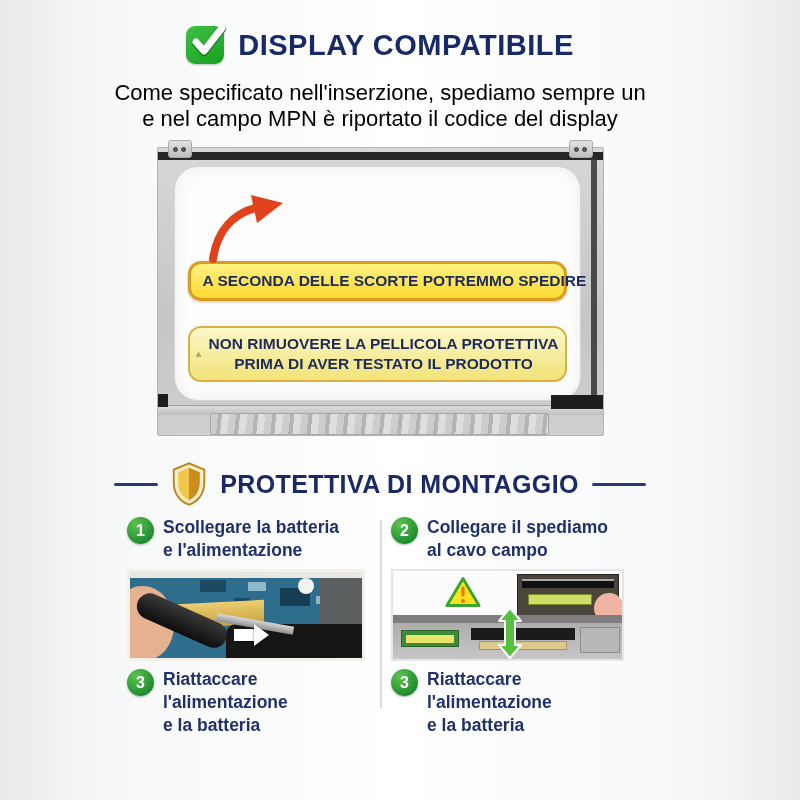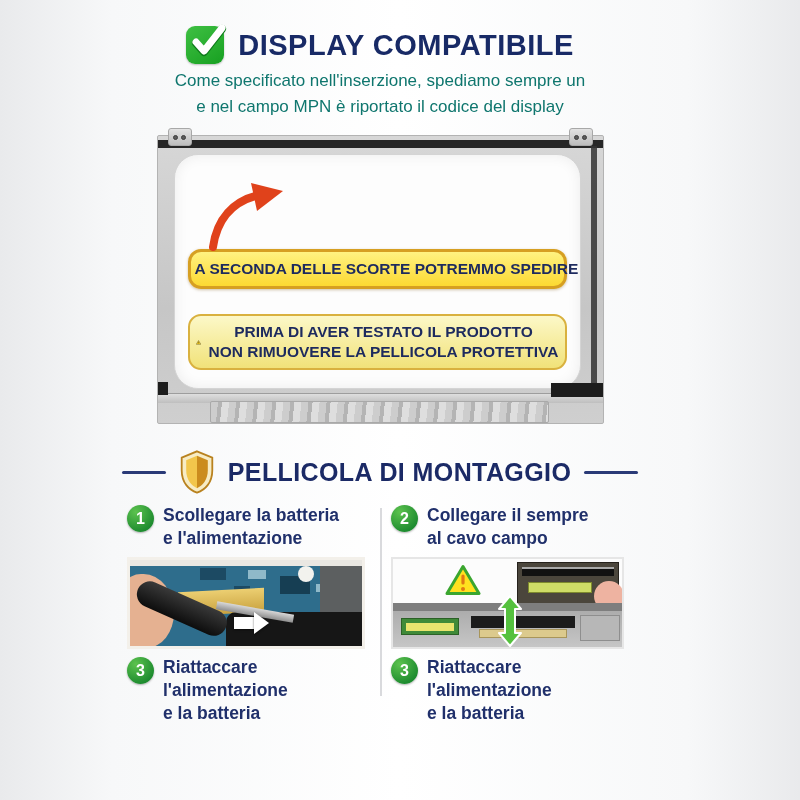--- a/index.html
+++ b/index.html
@@ -15,21 +15,21 @@
   
   .hdr-row { display:flex; align-items:center; justify-content:center; gap:14px; }
   .check-badge {
     width:38px; height:38px; border-radius:9px;
     background:linear-gradient(145deg,#3fc043,#17a021);
     position:relative; box-shadow:0 1px 2px rgba(0,0,0,.25);
   }
   .check-badge svg { position:absolute; left:3px; top:-4px; }
   .hdr-title { font-size:29px; font-weight:bold; color:#182a66; letter-spacing:.5px; }
 
-  .intro { margin-top:4px; text-align:center; font-size:17px; line-height:26px; color:#0f766e; }
+  .intro { margin-top:16px; text-align:center; font-size:22px; line-height:26px; color:#000000; }
 
   
   .panel-wrap { position:relative; width:447px; height:296px; margin:8px auto 0; }
   .bracket {
     position:absolute; top:0; width:24px; height:18px; z-index:3;
     background:linear-gradient(#e3e3e3,#bdbdbd); border:1px solid #a8a8a8; border-radius:3px;
     display:flex; align-items:center; justify-content:center; gap:3px;
   }
   .bracket i { width:5px; height:5px; border-radius:50%; background:#5a5a5a; border:1px solid #3c3c3c; }
   .bracket.left { left:11px; } .bracket.right { right:11px; }
@@ -50,21 +50,21 @@
   .panel-corner-bl { position:absolute; left:0; bottom:28px; width:10px; height:13px; background:#1d1d1d; }
   .panel-corner-br { position:absolute; right:0; bottom:26px; width:52px; height:14px; background:#1d1d1d; }
   .panel-foil { position:absolute; left:52px; right:54px; bottom:0; height:22px; border-radius:2px;
     background:repeating-linear-gradient(96deg,#cdcdcd 0 7px,#b4b4b4 7px 11px,#dedede 11px 18px);
     border:1px solid #a9a9a9; }
 
   .red-arrow { position:absolute; left:26px; top:26px; z-index:4; }
 
   .notice { position:absolute; left:13px; right:13px; text-align:center; border-radius:13px; z-index:2; }
   .notice-bright {
-    top:94px; padding:7px 4px;
+    top:94px; padding:7px 12px;
     background:linear-gradient(#fff281,#fcd932);
     border:3px solid #d69f22; box-shadow:0 1px 3px rgba(120,80,0,.35);
   }
   .notice-pale {
     top:159px; padding:6px 6px;
     background:linear-gradient(#fcf8c8,#f1e279);
     border:2px solid #d9b13f;
     display:flex; align-items:center; justify-content:center; gap:8px;
   }
   .notice-line { font-size:15.5px; font-weight:bold; color:#1d2a5e; line-height:20px; white-space:nowrap; }
@@ -170,40 +170,40 @@
         <div class="notice notice-bright">
           <div class="notice-line">A SECONDA DELLE SCORTE POTREMMO SPEDIRE</div>
         </div>
         <div class="notice notice-pale">
           <svg width="32" height="29" viewBox="0 0 36 32">
             <path d="M18 2 L34 29 L2 29 Z" fill="#ffd621" stroke="#2e2c28" stroke-width="2.6" stroke-linejoin="round"></path>
             <rect x="16.4" y="10" width="3.2" height="10" rx="1.6" fill="#3a2c10"></rect>
             <circle cx="18" cy="24.4" r="2" fill="#3a2c10"></circle>
           </svg>
           <div>
+            <div class="notice-line">NON RIMUOVERE LA PELLICOLA PROTETTIVA</div>
             <div class="notice-line">PRIMA DI AVER TESTATO IL PRODOTTO</div>
-            <div class="notice-line">NON RIMUOVERE LA PELLICOLA PROTETTIVA</div>
           </div>
         </div>
       </div>
       <div class="panel-bottom-bar"></div>
       <div class="panel-corner-bl"></div>
       <div class="panel-corner-br"></div>
       <div class="panel-foil"></div>
     </div>
   </div>
 
   <div class="proc-head">
     <div class="head-line l"></div>
     <svg width="36" height="44" viewBox="0 0 40 48">
       <path d="M20 1 L37 8 V22 C37 36 29 44 20 47 C11 44 3 36 3 22 V8 Z" fill="#f7ecc5" stroke="#b9821f" stroke-width="2"></path>
       <path d="M20 6 L32 11 V22 C32 33 26 39 20 42 Z" fill="#cb8c1d"></path>
       <path d="M20 6 L8 11 V22 C8 33 14 39 20 42 Z" fill="#f2c64b"></path>
     </svg>
-    <div class="proc-title">PELLICOLA DI MONTAGGIO</div>
+    <div class="proc-title">PROTETTIVA DI MONTAGGIO</div>
     <div class="head-line r"></div>
   </div>
 
   <div class="grid">
     <div class="v-divider"></div>
 
     <div class="col">
       <div class="step">
         <div class="step-badge">1</div>
         <div class="step-text">
@@ -238,21 +238,21 @@
           <div>Riattaccare l'alimentazione</div>
           <div>e la batteria</div>
         </div>
       </div>
     </div>
 
     <div class="col">
       <div class="step">
         <div class="step-badge">2</div>
         <div class="step-text">
-          <div>Collegare il sempre</div>
+          <div>Collegare il spediamo</div>
           <div>al cavo campo</div>
         </div>
       </div>
 
       <div class="photo photo2">
         <div class="p2-top">
           <svg class="p2-tri" width="36" height="33" viewBox="0 0 36 32">
             <path d="M18 2 L34 29 L2 29 Z" fill="#ffe11f" stroke="#3aa62f" stroke-width="3" stroke-linejoin="round"></path>
             <rect x="16.4" y="10" width="3.2" height="10" rx="1.6" fill="#e07912"></rect>
             <circle cx="18" cy="24.4" r="2" fill="#e07912"></circle>

